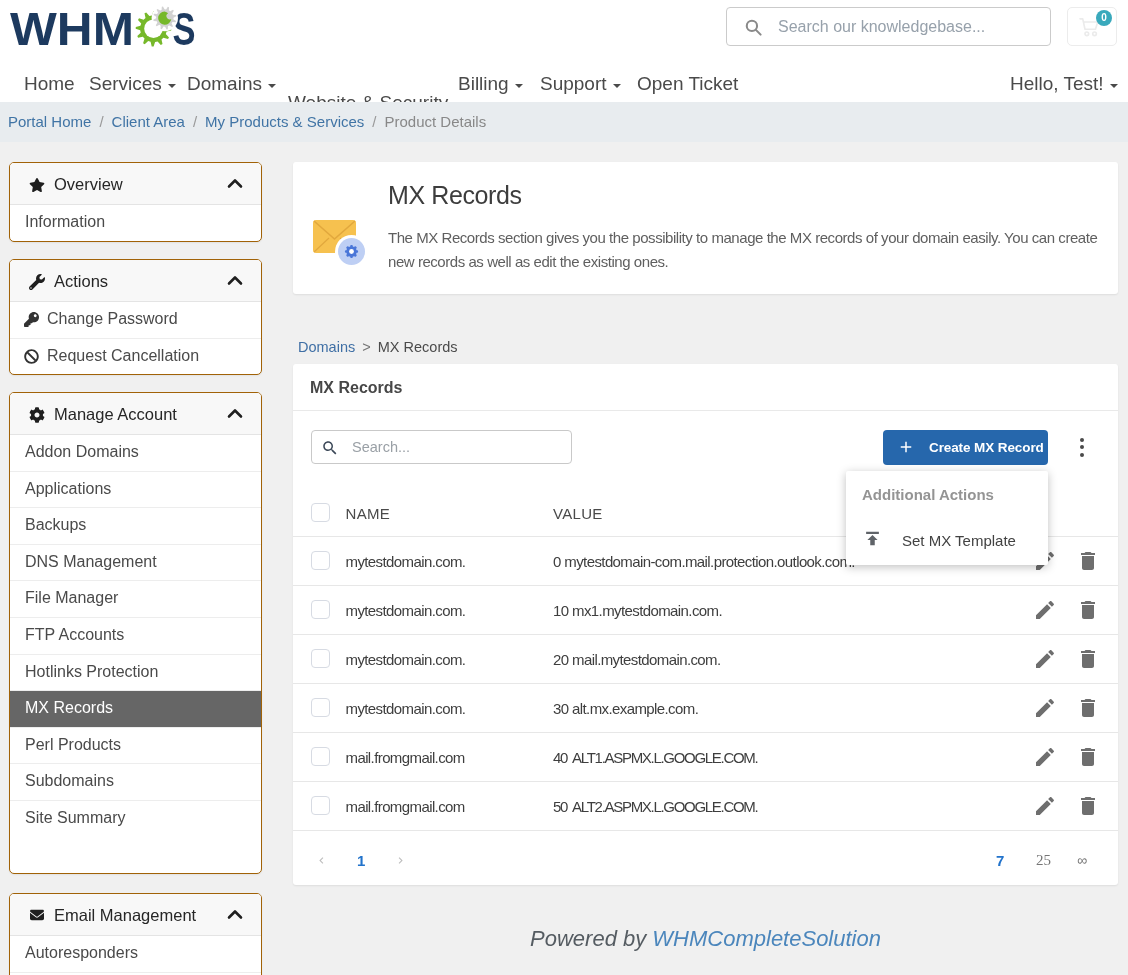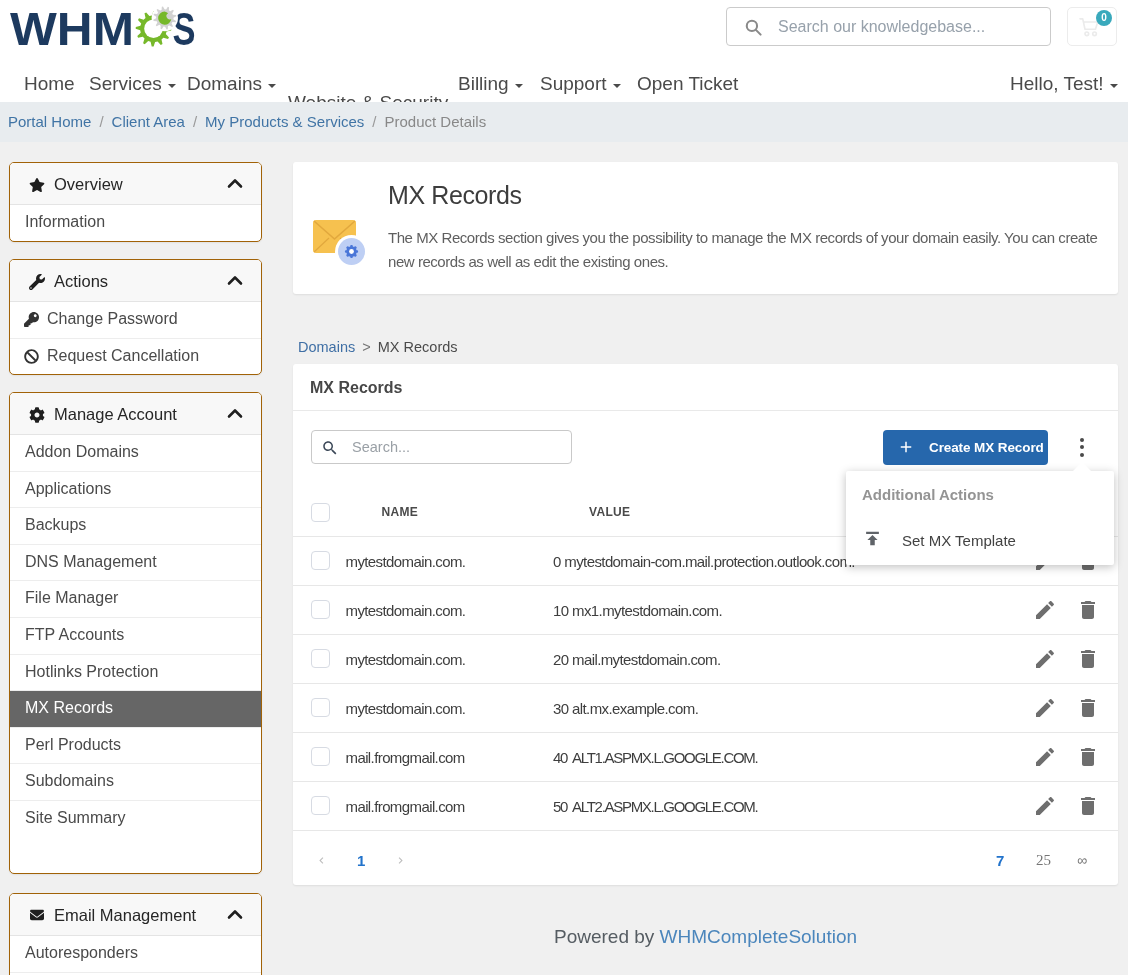--- a/index.html
+++ b/index.html
@@ -43,37 +43,37 @@
 .crumb2 a { color:#3f6fa5; text-decoration:none; }
 
 .mcard { position:absolute; left:293px; top:364px; width:825px; height:521px; background:#fff; border-radius:3px; box-shadow:0 1px 2px rgba(0,0,0,.08); }
 .mcard .chead { position:absolute; left:0; top:0; width:825px; height:47px; border-bottom:1px solid #e9e9e9; }
 .mcard .chead .t { position:absolute; left:17px; top:15px; font-size:16px; font-weight:bold; color:#474747; }
 .tsearch { position:absolute; left:18px; top:66px; width:261px; height:34px; border:1px solid #c9c9c9; border-radius:4px; }
 .tsearch .ph { position:absolute; left:40px; top:8px; font-size:14.5px; color:#9aa0a6; }
 .cbtn { position:absolute; left:590px; top:66px; width:165px; height:35px; background:#2667ac; border-radius:4px; color:#fff; font-size:13.5px; letter-spacing:-0.1px; font-weight:bold; line-height:35px; }
 .dots { position:absolute; left:782px; top:70px; width:14px; height:28px; }
 .dots i { display:block; width:4px; height:4px; border-radius:50%; background:#4a4a4a; margin:3.5px auto; }
-.thname { position:absolute; font-size:12px; font-weight:bold; letter-spacing:.3px; color:#4a4a4a;margin-left:36px; }
+.thname { position:absolute; font-size:15px; font-weight:normal; letter-spacing:.3px; color:#4a4a4a; }
 .trow { position:absolute; left:0; width:825px; height:49px; border-top:1px solid #e7e7e7; }
 .cb { position:absolute; left:17.5px; width:19px; height:19px; border:1.5px solid #d7dbe3; border-radius:4px; background:#fff; }
 .cell-n { position:absolute; left:52.5px; top:16px; font-size:15px; letter-spacing:-0.6px; color:#3e3e3e; }
 .cell-v { position:absolute; left:260px; top:16px; font-size:15px; letter-spacing:-0.6px; color:#3e3e3e; }
 .rowic { position:absolute; top:12px; }
 
 .pag { position:absolute; left:0; top:466px; width:825px; height:55px; }
 .pag .cur { position:absolute; top:21px; font-size:15px; font-weight:bold; color:#2273cb; }
 .pag .g { position:absolute; top:21px; font-size:15px; color:#757575; }
 
-.drop { position:absolute; left:846px; top:471px; width:268px; height:94px; background:#fff; border-radius:2px; box-shadow:0 2px 10px rgba(0,0,0,.25); z-index:30; }
+.drop { position:absolute; left:846px; top:471px; width:202px; height:94px; background:#fff; border-radius:2px; box-shadow:0 2px 10px rgba(0,0,0,.25); z-index:30; }
 .drop .notch { position:absolute; left:227px; top:-9px; width:0; height:0; border-left:9px solid transparent; border-right:9px solid transparent; border-bottom:9px solid #fff; }
 .drop .lbl { position:absolute; left:16px; top:15px; font-size:15px; font-weight:bold; color:#949494; }
 .drop .item { position:absolute; left:56px; top:61px; font-size:15px; color:#424242; }
 
-.foot { position:absolute; left:293px; top:926px; width:825px; text-align:center; font-size:19px; color:#555c62; }
+.foot { position:absolute; left:293px; top:926px; width:825px; text-align:center; font-size:22px; color:#555c62;font-style:italic; }
 .foot a { color:#4b86bc; text-decoration:none; }
 </style>
 </head>
 <body>
 
 <div class="hdr">
   <div class="logo">
     <svg width="210" height="52" viewBox="0 0 210 52">
       <text x="10" y="44.8" font-family="Liberation Sans, sans-serif" font-size="46" font-weight="bold" fill="#1d3a5f" textLength="124" lengthAdjust="spacingAndGlyphs">WHM</text>
       <text x="172.5" y="44.8" font-family="Liberation Sans, sans-serif" font-size="46" font-weight="bold" fill="#1d3a5f" textLength="23" lengthAdjust="spacingAndGlyphs">S</text>

